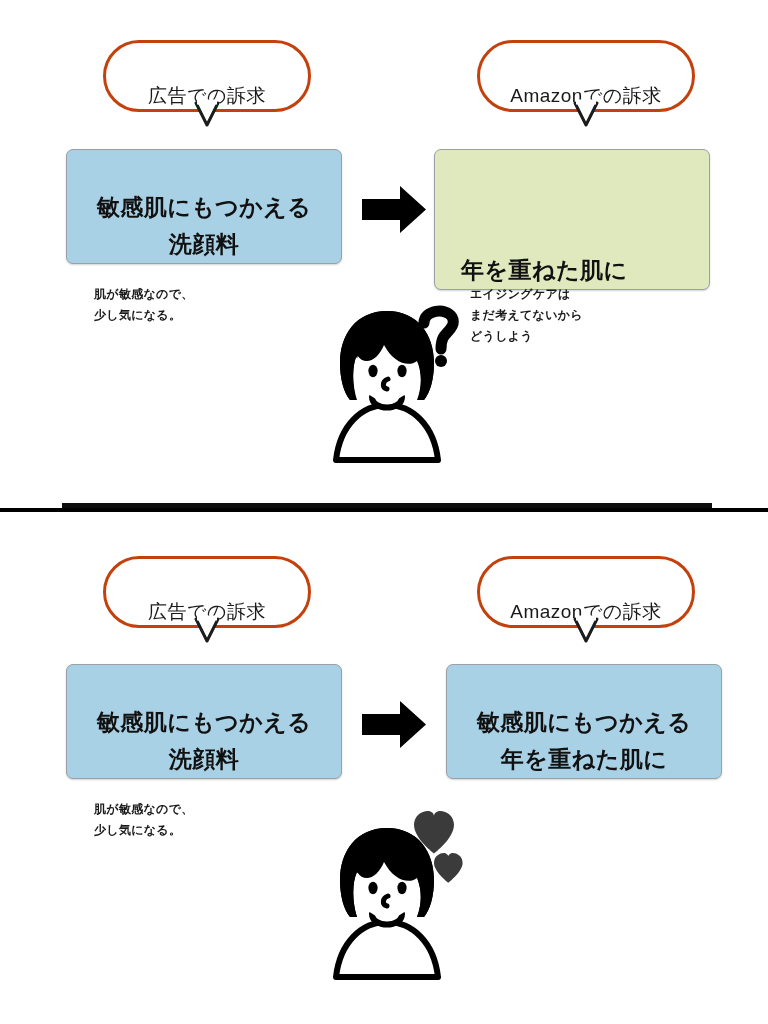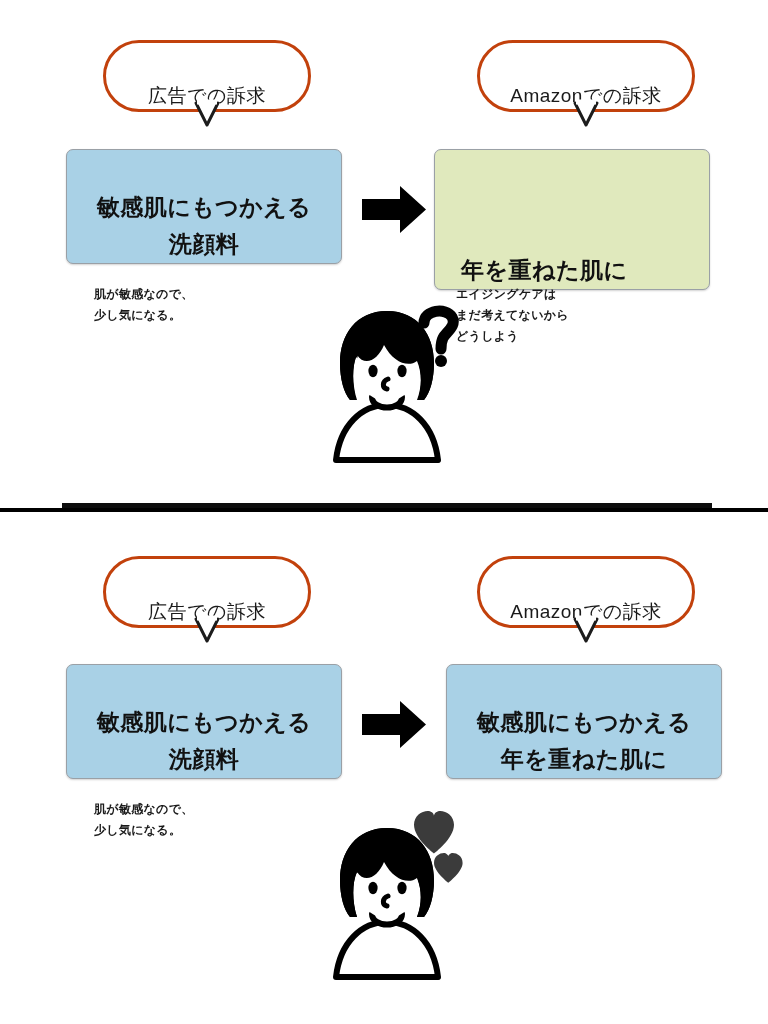--- a/index.html
+++ b/index.html
@@ -153,21 +153,21 @@
     <path d="M0 13 L38 13 L38 0 L64 23.5 L38 47 L38 34 L0 34 Z" fill="#000000"></path>
   </svg>
 
   <div class="claim-box green leftal" style="left:434px; top:149px; width:276px; height:141px;">
     <div class="claim-line">年を重ねた肌に</div>
   </div>
 
   <div class="caption" style="left:94px; top:284px; width:240px;">肌が敏感なので、
 少し気になる。</div>
 
-  <div class="caption" style="left:456px; top:284px; width:250px;">エイジングケアは
+  <div class="caption" style="left:470px; top:284px; width:250px;">エイジングケアは
 まだ考えてないから
 どうしよう</div>
 
   <svg class="person" style="left:316px; top:305px;" width="146" height="160" viewBox="0 0 146 160">
 
     <path d="M20 155 C24 120, 46 100, 71 100 C96 100, 118 120, 122 155 Z" fill="#ffffff" stroke="#000000" stroke-width="6" stroke-linejoin="round"></path>
 
     <path d="M56 92 C56 106, 86 106, 86 92" fill="#ffffff" stroke="#000000" stroke-width="6" stroke-linecap="round"></path>
 
     <path d="M71 6 C40 6, 24 30, 24 58 C24 74, 28 88, 34 95 L40 95 C36 80, 36 62, 40 52

